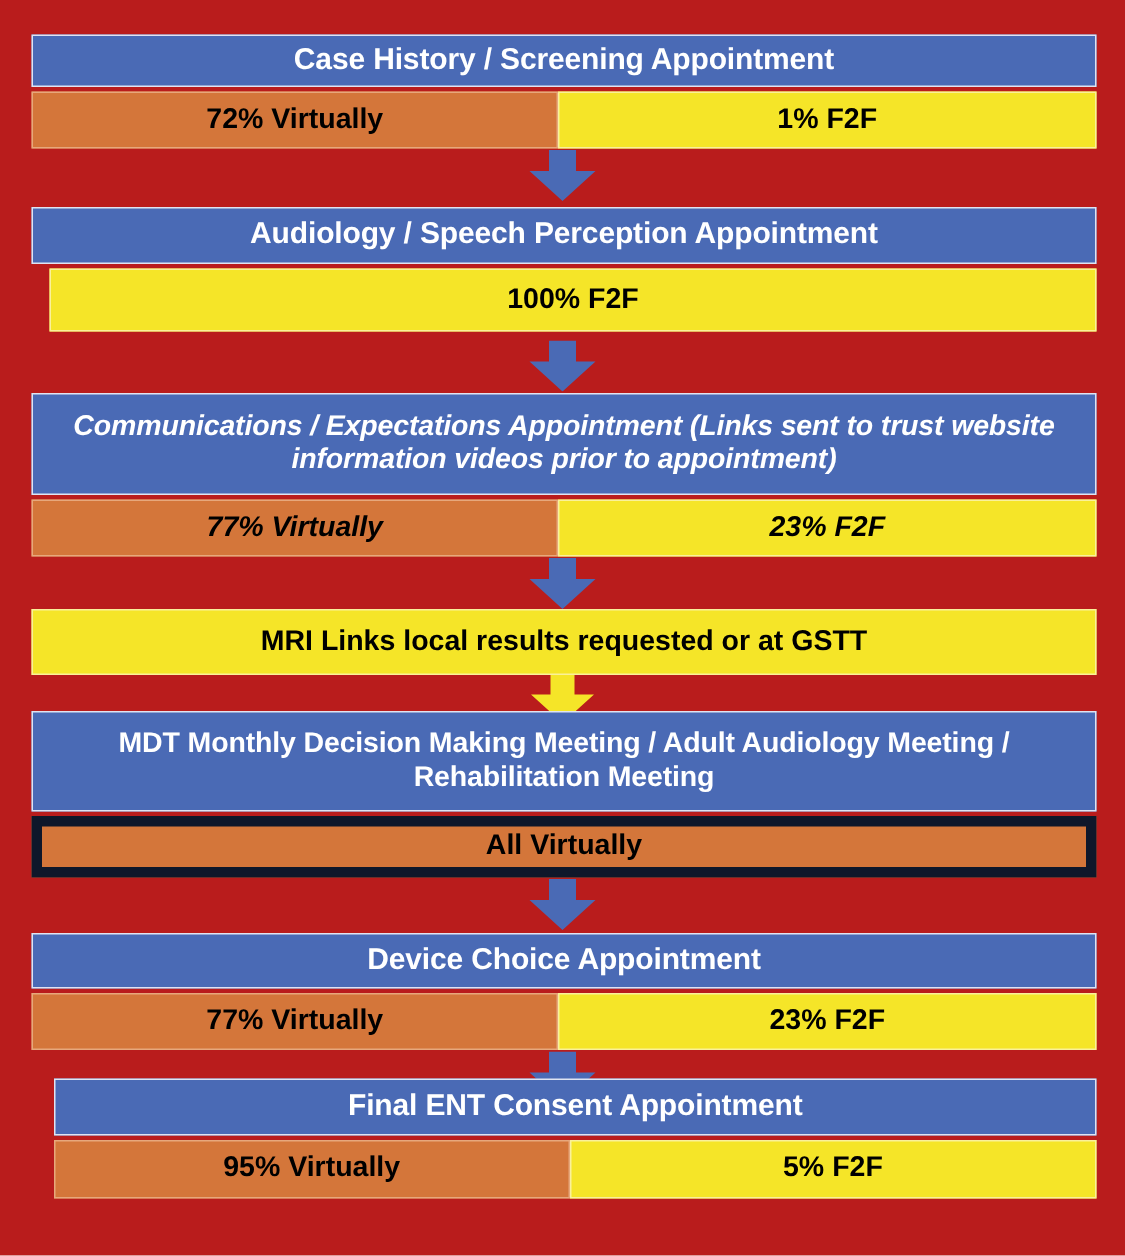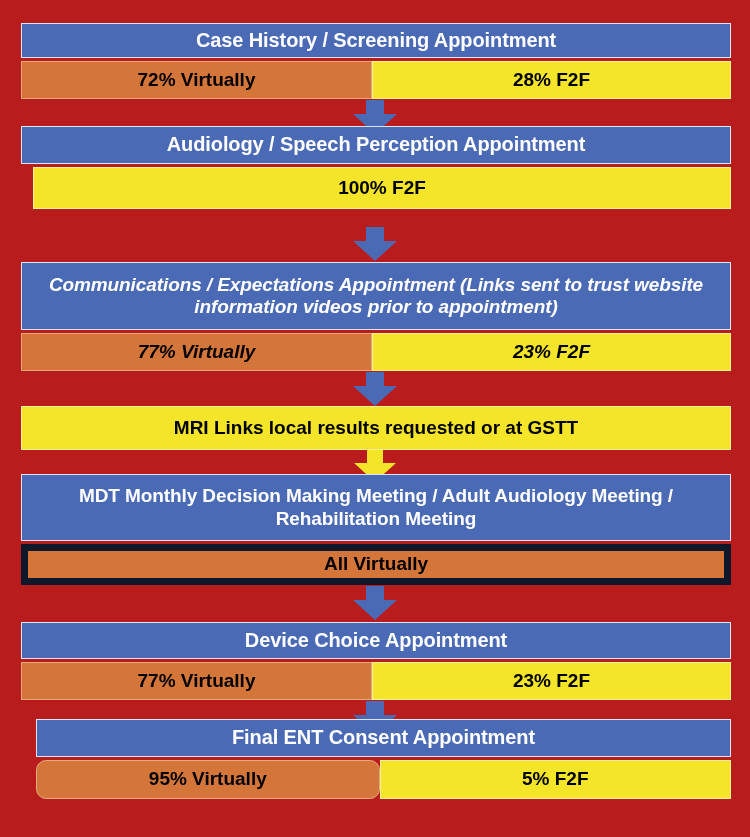--- a/index.html
+++ b/index.html
@@ -114,31 +114,31 @@
 </style>
 </head>
 <body>
 
 <div id="flowchart">
 
   <div class="stage" style="top:23px;">
     <div class="stage-header t-header" style="height:35px;">Case History / Screening Appointment</div>
     <div class="stage-split">
       <div class="seg seg-virtual t-seg" style="width:351px;height:38px;">72% Virtually</div>
-      <div class="seg seg-f2f t-seg" style="width:359px;height:38px;">28% F2F</div>
+      <div class="seg seg-f2f t-seg" style="width:359px;height:38px;">1% F2F</div>
     </div>
   </div>
 
   <div class="arrow" style="top:100px;">
     <svg width="60" height="34" viewBox="0 0 60 34" aria-hidden="true">
       <polygon points="21,0 39,0 39,14 52,14 30,34 8,14 21,14" fill="#4a6ab5"></polygon>
     </svg>
   </div>
 
-  <div class="stage" style="top:126px;border-radius:13px;">
+  <div class="stage" style="top:138px;border-radius:13px;">
     <div class="stage-header t-header" style="height:38px;">Audiology / Speech Perception Appointment</div>
     <div class="stage-split">
       <div class="seg seg-full-yellow t-seg" style="height:42px;">100% F2F</div>
     </div>
   </div>
 
   <div class="arrow" style="top:227px;">
     <svg width="60" height="34" viewBox="0 0 60 34" aria-hidden="true">
       <polygon points="21,0 39,0 39,14 52,14 30,34 8,14 21,14" fill="#4a6ab5"></polygon>
     </svg>
@@ -189,18 +189,18 @@
 
   <div class="arrow" style="top:701px;">
     <svg width="60" height="34" viewBox="0 0 60 34" aria-hidden="true">
       <polygon points="21,0 39,0 39,14 52,14 30,34 8,14 21,14" fill="#4a6ab5"></polygon>
     </svg>
   </div>
 
   <div class="stage" style="top:719px;padding-left:15px;">
     <div class="stage-header t-header" style="height:38px;">Final ENT Consent Appointment</div>
     <div class="stage-split">
-      <div class="seg seg-virtual t-seg" style="width:351px;height:39px;border-radius:10px;">95% Virtually</div>
+      <div class="seg seg-virtual t-seg" style="width:351px;height:39px;">95% Virtually</div>
       <div class="seg seg-f2f t-seg" style="width:359px;height:39px;">5% F2F</div>
     </div>
   </div>
 
 </div>
 
 </body></html>

